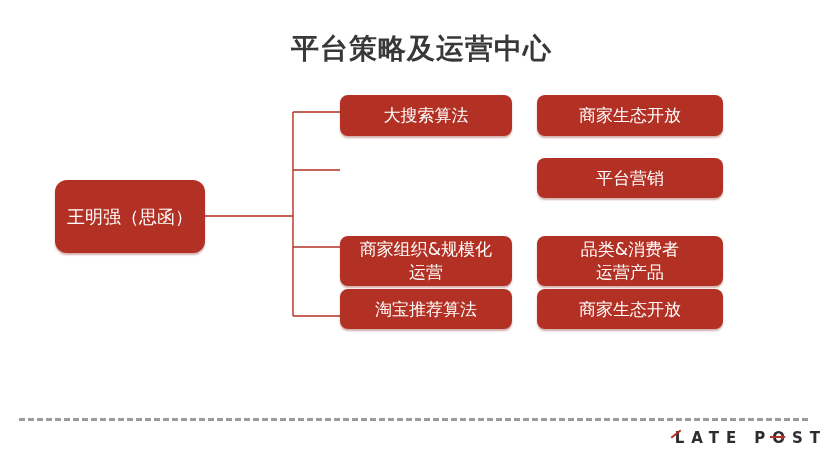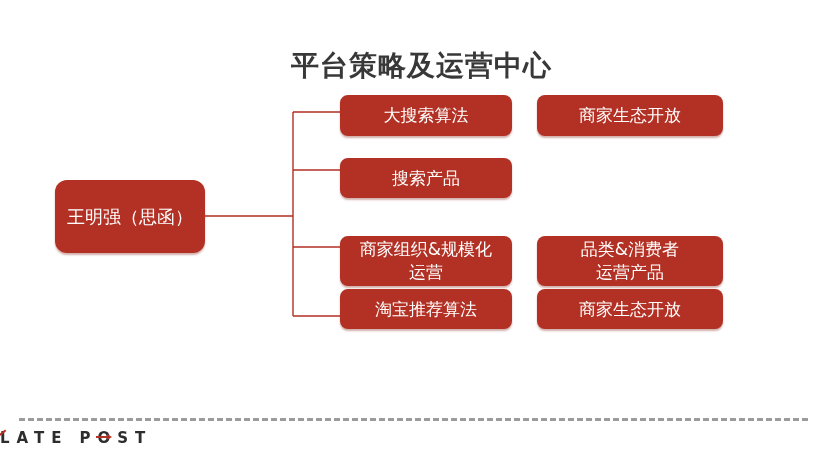--- a/index.html
+++ b/index.html
@@ -9,21 +9,21 @@
     height: 457px;
     background: #ffffff;
     font-family: "DejaVu Sans", "Liberation Sans", sans-serif;
     overflow: hidden;
   }
   .chart-title {
     position: absolute;
     top: 30px;
     left: 16px;
     right: 0;
-    margin: 17px;
+    margin: 0;
     text-align: center;
     font-size: 28px;
     font-weight: bold;
     letter-spacing: 1px;
     color: #383838;
   }
   svg.connectors {
     position: absolute;
     left: 0; top: 0;
     width: 827px; height: 457px;
@@ -59,21 +59,21 @@
   .dashed-rule {
     position: absolute;
     left: 19px; top: 418px;
     width: 789px; height: 0;
     border-top: 3px dashed #9B9B9B;
   }
   .logo {
     position: absolute;
     left: 0; right: 0;
     top: 429px;
-    text-align: left;
+    text-align: right;
     font-size: 15px;
     font-weight: bold;
     color: #2D2D2D;
     letter-spacing: 7px;
   }
   .logo .lt { position: relative; display: inline-block; }
   .logo .word-gap { margin-left: 11px; }
   .logo .l-slash .accent {
     position: absolute;
     left: -5px; top: 4px;
@@ -103,26 +103,26 @@
 
   <h1 class="chart-title">平台策略及运营中心</h1>
 
   <svg class="connectors" viewBox="0 0 827 457" xmlns="http://www.w3.org/2000/svg">
     <path d="M205 216 H293 M293 112 V316 M293 112 H340 M293 170 H340 M293 247 H340 M293 316 H340" fill="none" stroke="#B23024" stroke-width="1.4"></path>
   </svg>
 
   <div class="box root-box">王明强（思函）</div>
 
   <div class="box node col-a r1">大搜索算法</div>
-  <div class="box node col-a r2">搜索产品</div>
   <div class="box node col-a r3">商家组织&amp;规模化
 运营</div>
   <div class="box node col-a r4">淘宝推荐算法</div>
 
   <div class="box node col-b r1">商家生态开放</div>
+  <div class="box node col-b r2">平台营销</div>
   <div class="box node col-b r3">品类&amp;消费者
 运营产品</div>
   <div class="box node col-b r4">商家生态开放</div>
 
   <div class="dashed-rule"></div>
 
   <div class="logo">
     <span class="lt l-slash"><i class="accent"></i><span>L</span></span><span class="lt">ATE</span><span class="lt word-gap">P</span><span class="lt o-arrow"><i class="accent-line"></i><i class="accent-head"></i><span>O</span></span><span class="lt">ST</span>
   </div>
 

